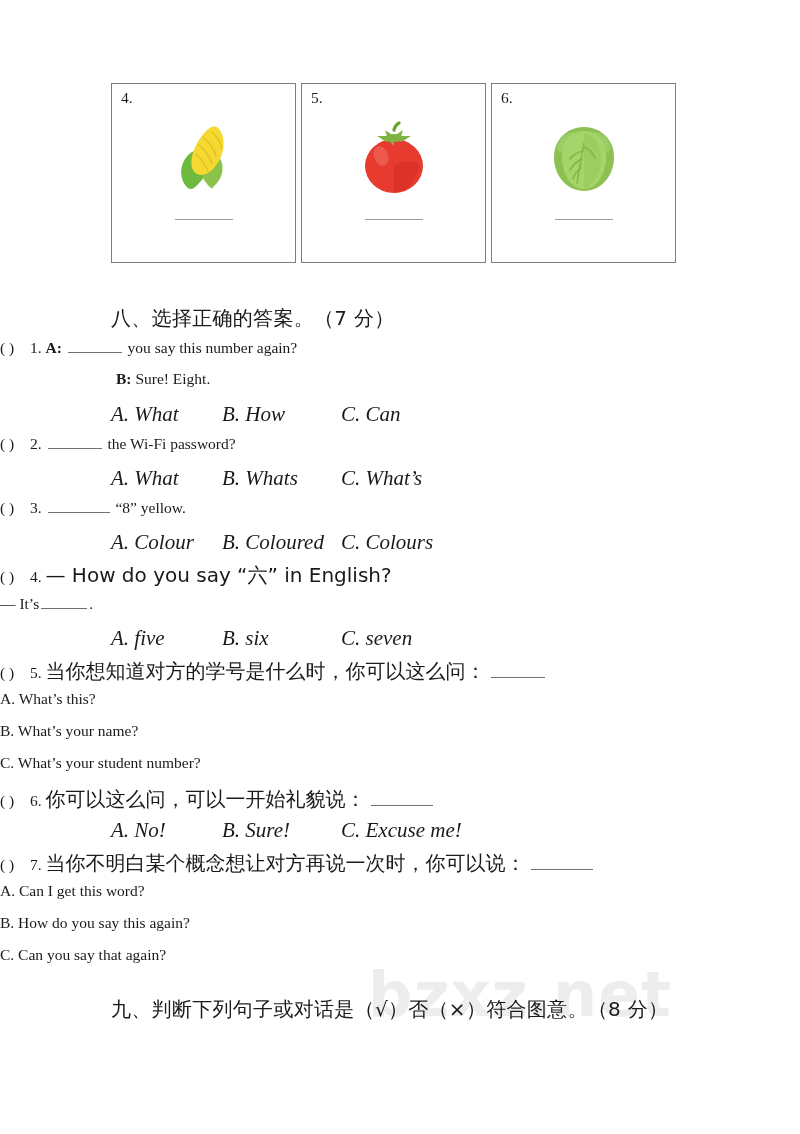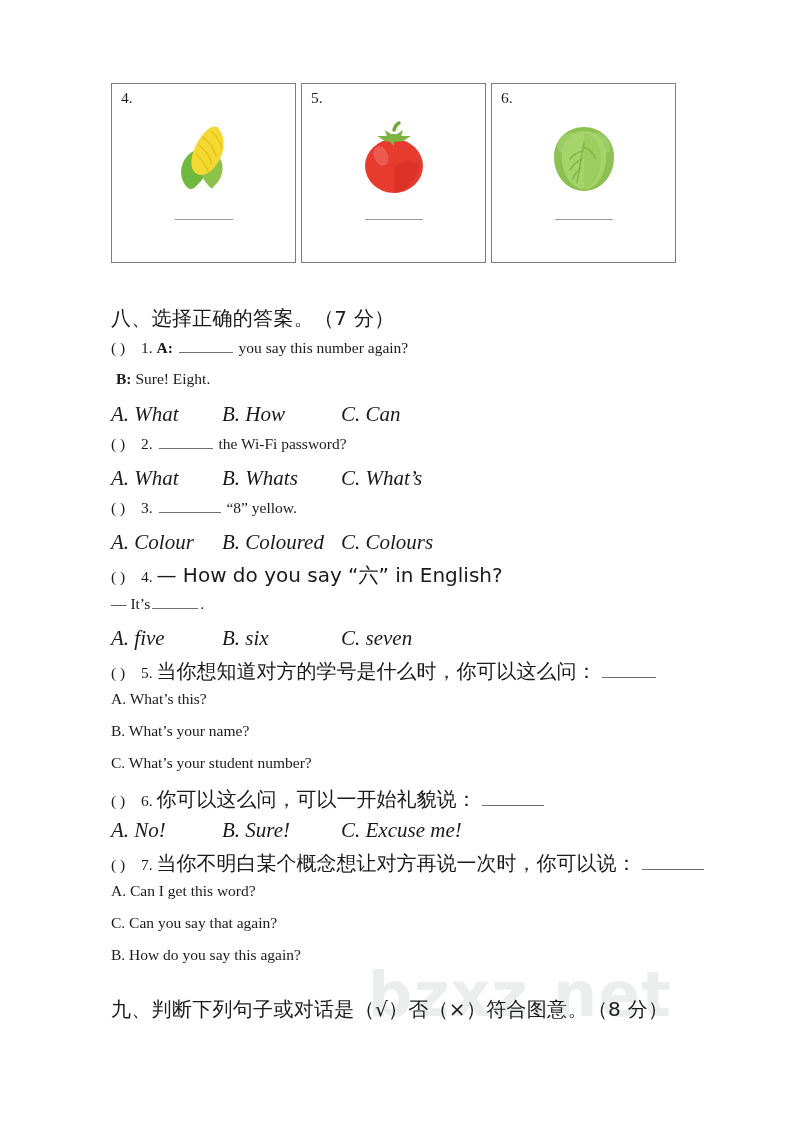--- a/index.html
+++ b/index.html
@@ -99,21 +99,20 @@
     left: 0;
     top: 338px;
     width: 800px;
     z-index: 2;
   }
   .line {
     position: relative;
     height: 32px;
     font-size: 15.5px;
     white-space: nowrap;
-    padding-left: 111px;
     box-sizing: border-box;
   }
   .line.indent-b { padding-left: 116px; }
 
   .paren {
     display: inline-block;
     width: 30px;
   }
   .stem-bold { font-weight: bold; }
 
@@ -266,20 +265,20 @@
 
     <div class="opts">
       <span class="opt-a">A. No!</span>
       <span class="opt-b">B. Sure!</span>
       <span class="opt-c">C. Excuse me!</span>
     </div>
 
     <div class="line"><span class="paren">(    )</span><span>7.</span>&nbsp;<span class="cn">当你不明白某个概念想让对方再说一次时，你可以说：</span>&nbsp;<span class="blank w-long"></span></div>
 
     <div class="line">A. Can I get this word?</div>
+    <div class="line">B. How do you say this again?</div>
     <div class="line">C. Can you say that again?</div>
-    <div class="line">B. How do you say this again?</div>
 
   </div>
 
   <div class="section-heading cn" id="heading-9">九、判断下列句子或对话是（√）否（×）符合图意。（8 分）</div>
 
 </div>
 
 </body></html>

